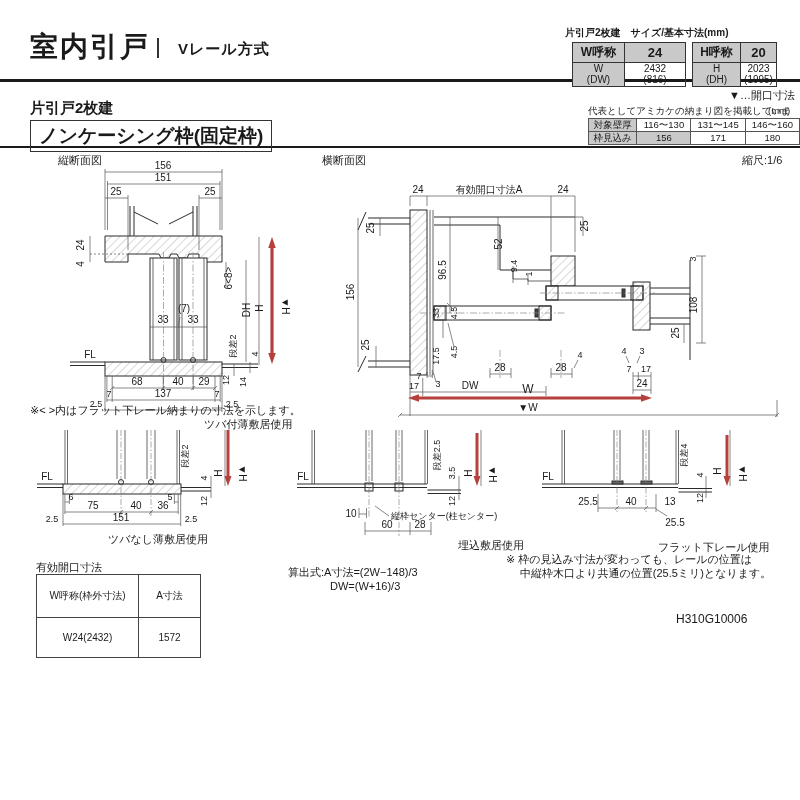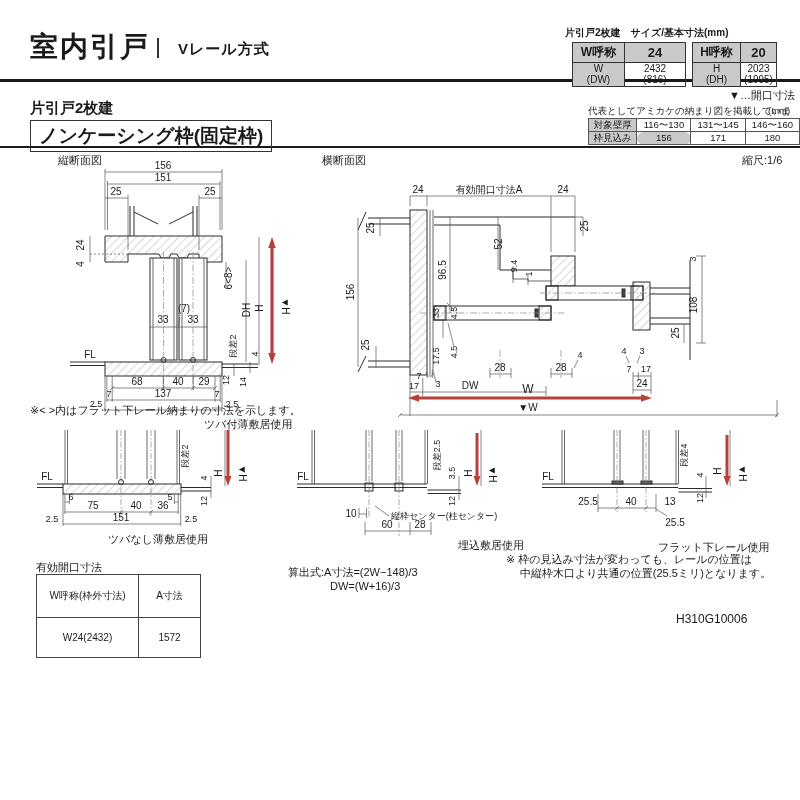--- a/index.html
+++ b/index.html
@@ -17,21 +17,21 @@
   .sz td { border:1.2px solid #333; font-size:10px; line-height:10.5px; padding:1px 2px; height:24px; }
   .sz td.gray { background:#c9c9c9; }
   .legend { position:absolute; left:690px; top:88px; width:105px; text-align:right; font-size:11px; }
   .prod-type { position:absolute; left:30px; top:99px; font-size:15px; font-weight:bold; }
   .prod-frame { position:absolute; left:30px; top:120px; border:1.5px solid #333; padding:2px 8px; font-size:19px; font-weight:bold; }
   .spec-note { position:absolute; left:588px; top:105px; font-size:9.5px; }
   .spec-unit { position:absolute; left:768px; top:105px; font-size:9.5px; }
   .wt { position:absolute; left:588px; top:118px; }
   .wt td { border:1px solid #555; font-size:9.5px; line-height:10px; padding:0 3px; text-align:center; height:13px; }
   .wt td.hd { background:#c9c9c9; width:64px; }
-  .wt td.v { width:65px;border-radius:9px; }
+  .wt td.v { width:65px; }
   .wt td.sh { background:#c9c9c9; }
   .dlabel { position:absolute; font-size:11px; }
   .cap { position:absolute; font-size:11px; }
   .note { position:absolute; font-size:11px; }
   .ot-title { position:absolute; left:36px; top:560px; font-size:11px; }
   .ot { position:absolute; left:36px; top:574px; text-align:center; }
   .ot td,.ot th { border:1px solid #444; font-size:10px; font-weight:normal; padding:14px 4px; height:13px; }
   .formula { position:absolute; left:288px; top:565px; font-size:11px; line-height:14px; }
   .formula .l2 { padding-left:42px; }
   .railnote { position:absolute; left:506px; top:553px; font-size:11px; line-height:13.5px; }

